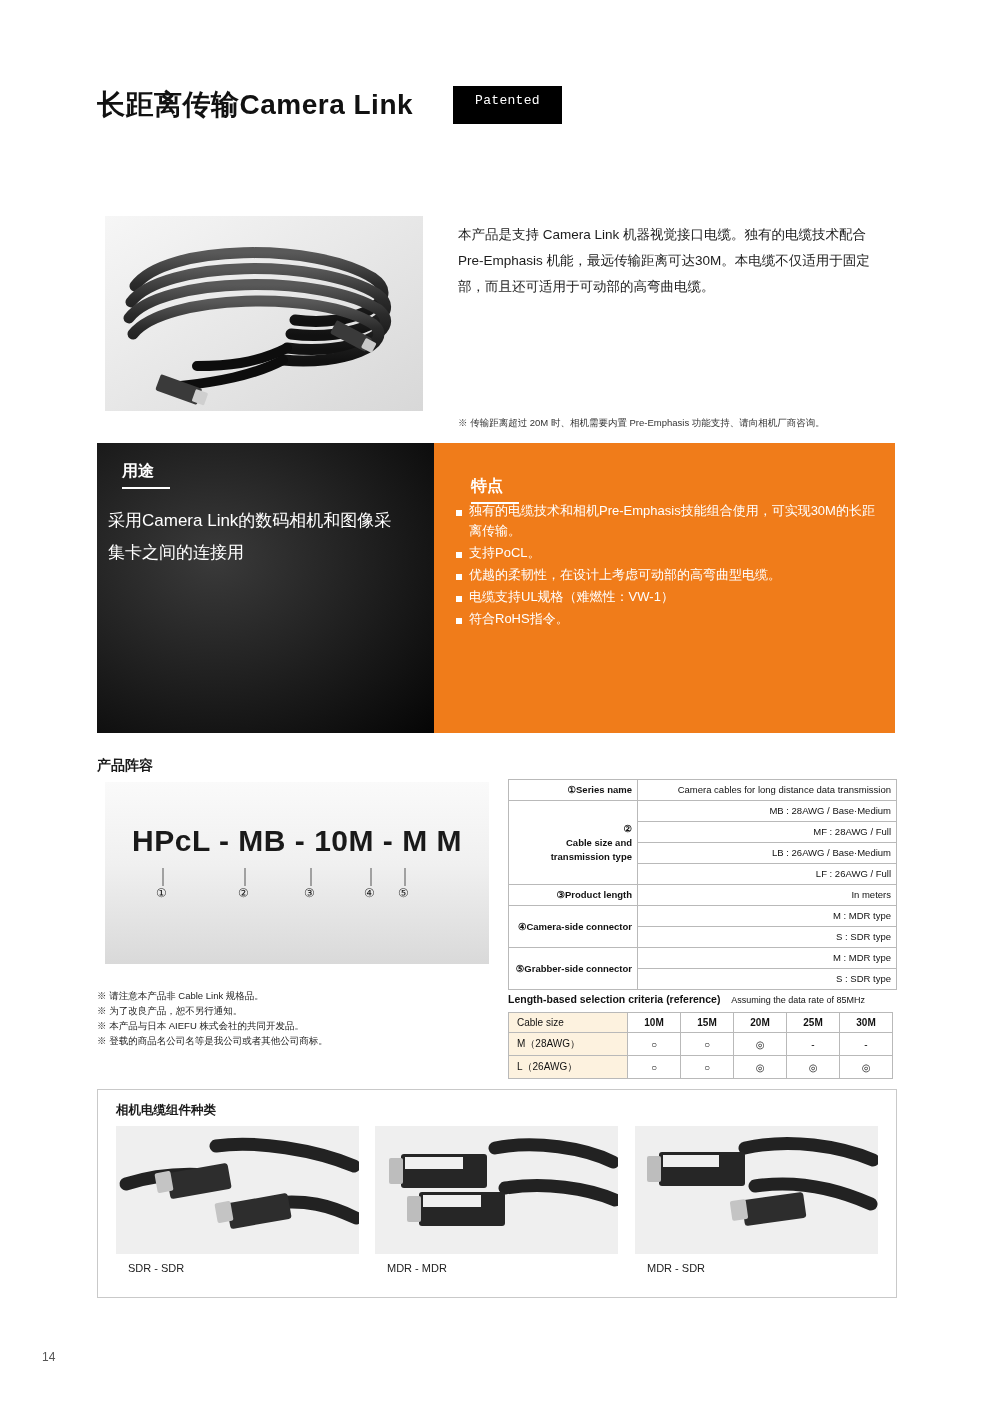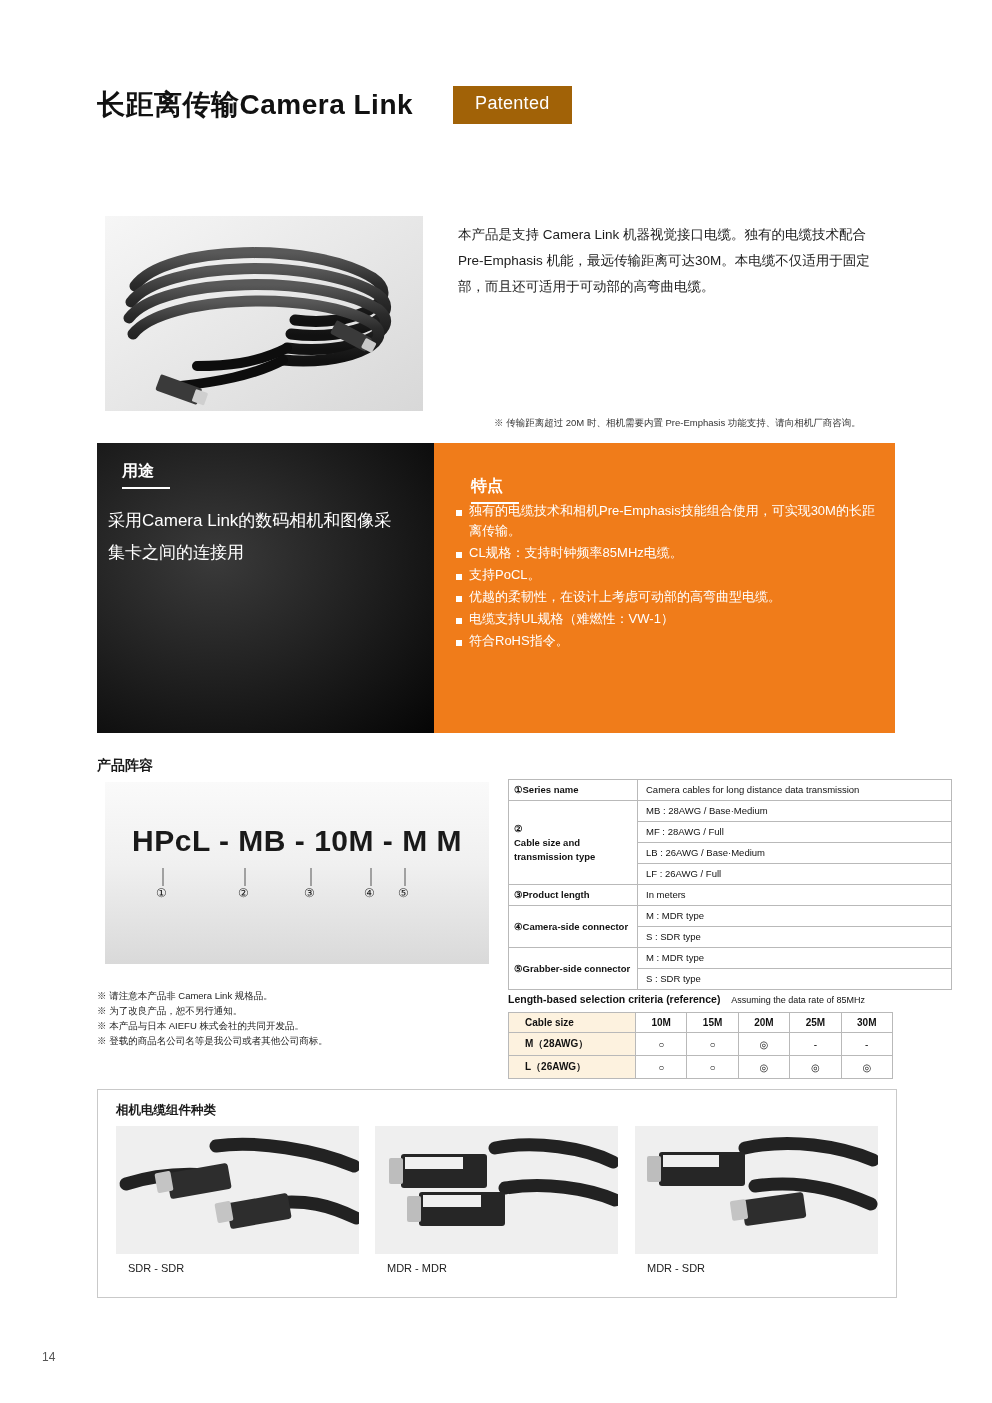--- a/index.html
+++ b/index.html
@@ -31,25 +31,26 @@
   }
   .title {
     font-size: 28px;
     font-weight: bold;
     letter-spacing: 0.5px;
     color: #111;
     white-space: nowrap;
   }
   .patent-badge {
     margin-left: 40px;
-    background: #a16207;
+    background: #000000;
     color: #ffffff;
-    font-size: 18px;
+    font-size: 13px;
     padding: 7px 22px;
     letter-spacing: 0.3px;
+    font-family: Liberation Mono, monospace;
   }
 
   
   .hero-photo {
     position: absolute;
     left: 105px;
     top: 216px;
     width: 318px;
     height: 195px;
     background: linear-gradient(160deg, #f2f2f2 0%, #e6e6e6 55%, #dcdcdc 100%);
@@ -67,21 +68,20 @@
     color: #1c1c1c;
   }
   .hero-note {
     position: absolute;
     left: 458px;
     top: 415px;
     width: 430px;
     font-size: 9.5px;
     color: #333;
     line-height: 16px;
-    margin-left: 36px;
   }
 
   
   .panel-use {
     position: absolute;
     left: 97px;
     top: 443px;
     width: 337px;
     height: 290px;
     background: radial-gradient(ellipse at 35% 40%, #3a3a3a 0%, #1a1a1a 60%, #050505 100%);
@@ -207,23 +207,24 @@
     position: absolute;
     font-size: 12px;
     color: #222;
   }
 
   
   .spec-table {
     position: absolute;
     left: 508px;
     top: 779px;
-    width: 444px;
+    width: 389px;
     border-collapse: collapse;
     font-size: 9.5px;
+    text-align: right;
   }
   .spec-table td {
     border: 1px solid #b9b9b9;
     padding: 3px 5px;
     vertical-align: middle;
     line-height: 14px;
     color: #111;
   }
   .spec-table td.lbl {
     width: 118px;
@@ -268,23 +269,23 @@
     font-size: 10px;
     text-align: center;
   }
   .crit-table td {
     border: 1px solid #b9b9b9;
     padding: 4px 2px;
     color: #111;
   }
   .crit-table td.rowhead {
     background: #fdf2df;
-    font-weight: bold;
+    font-weight: normal;
     text-align: left;
-    padding-left: 16px;
+    padding-left: 8px;
     width: 108px;
   }
   .crit-table td.colhead {
     font-weight: bold;
   }
 
   
   .assembly {
     position: absolute;
     left: 97px;
@@ -390,21 +391,20 @@
     <div class="body">采用Camera Link的数码相机和图像采集卡之间的连接用</div>
   </div>
 
   <div class="panel-feature">
     <h3>
       <span>特点</span>
       <span class="uline"></span>
     </h3>
     <ul class="feature-list">
       <li>独有的电缆技术和相机Pre-Emphasis技能组合使用，可实现30M的长距离传输。</li>
-      <li>CL规格：支持时钟频率85MHz电缆。</li>
       <li>支持PoCL。</li>
       <li>优越的柔韧性，在设计上考虑可动部的高弯曲型电缆。</li>
       <li>电缆支持UL规格（难燃性：VW-1）</li>
       <li>符合RoHS指令。</li>
     </ul>
   </div>
 
   <div class="lineup-title">产品阵容</div>
 
   <div class="code-box">
@@ -474,21 +474,21 @@
         </td>
         <td class="val">M : MDR type</td>
       </tr>
       <tr>
         <td class="val">S : SDR type</td>
       </tr>
     </tbody>
   </table>
 
   <div class="notes">
-    <div>※ 请注意本产品非 Camera Link 规格品。</div>
+    <div>※ 请注意本产品非 Cable Link 规格品。</div>
     <div>※ 为了改良产品，恕不另行通知。</div>
     <div>※ 本产品与日本 AIEFU 株式会社的共同开发品。</div>
     <div>※ 登载的商品名公司名等是我公司或者其他公司商标。</div>
   </div>
 
   <div class="crit-head">
     <span>Length-based selection criteria (reference)</span>
     <span class="sub">Assuming the data rate of 85MHz</span>
   </div>
   <table class="crit-table">

